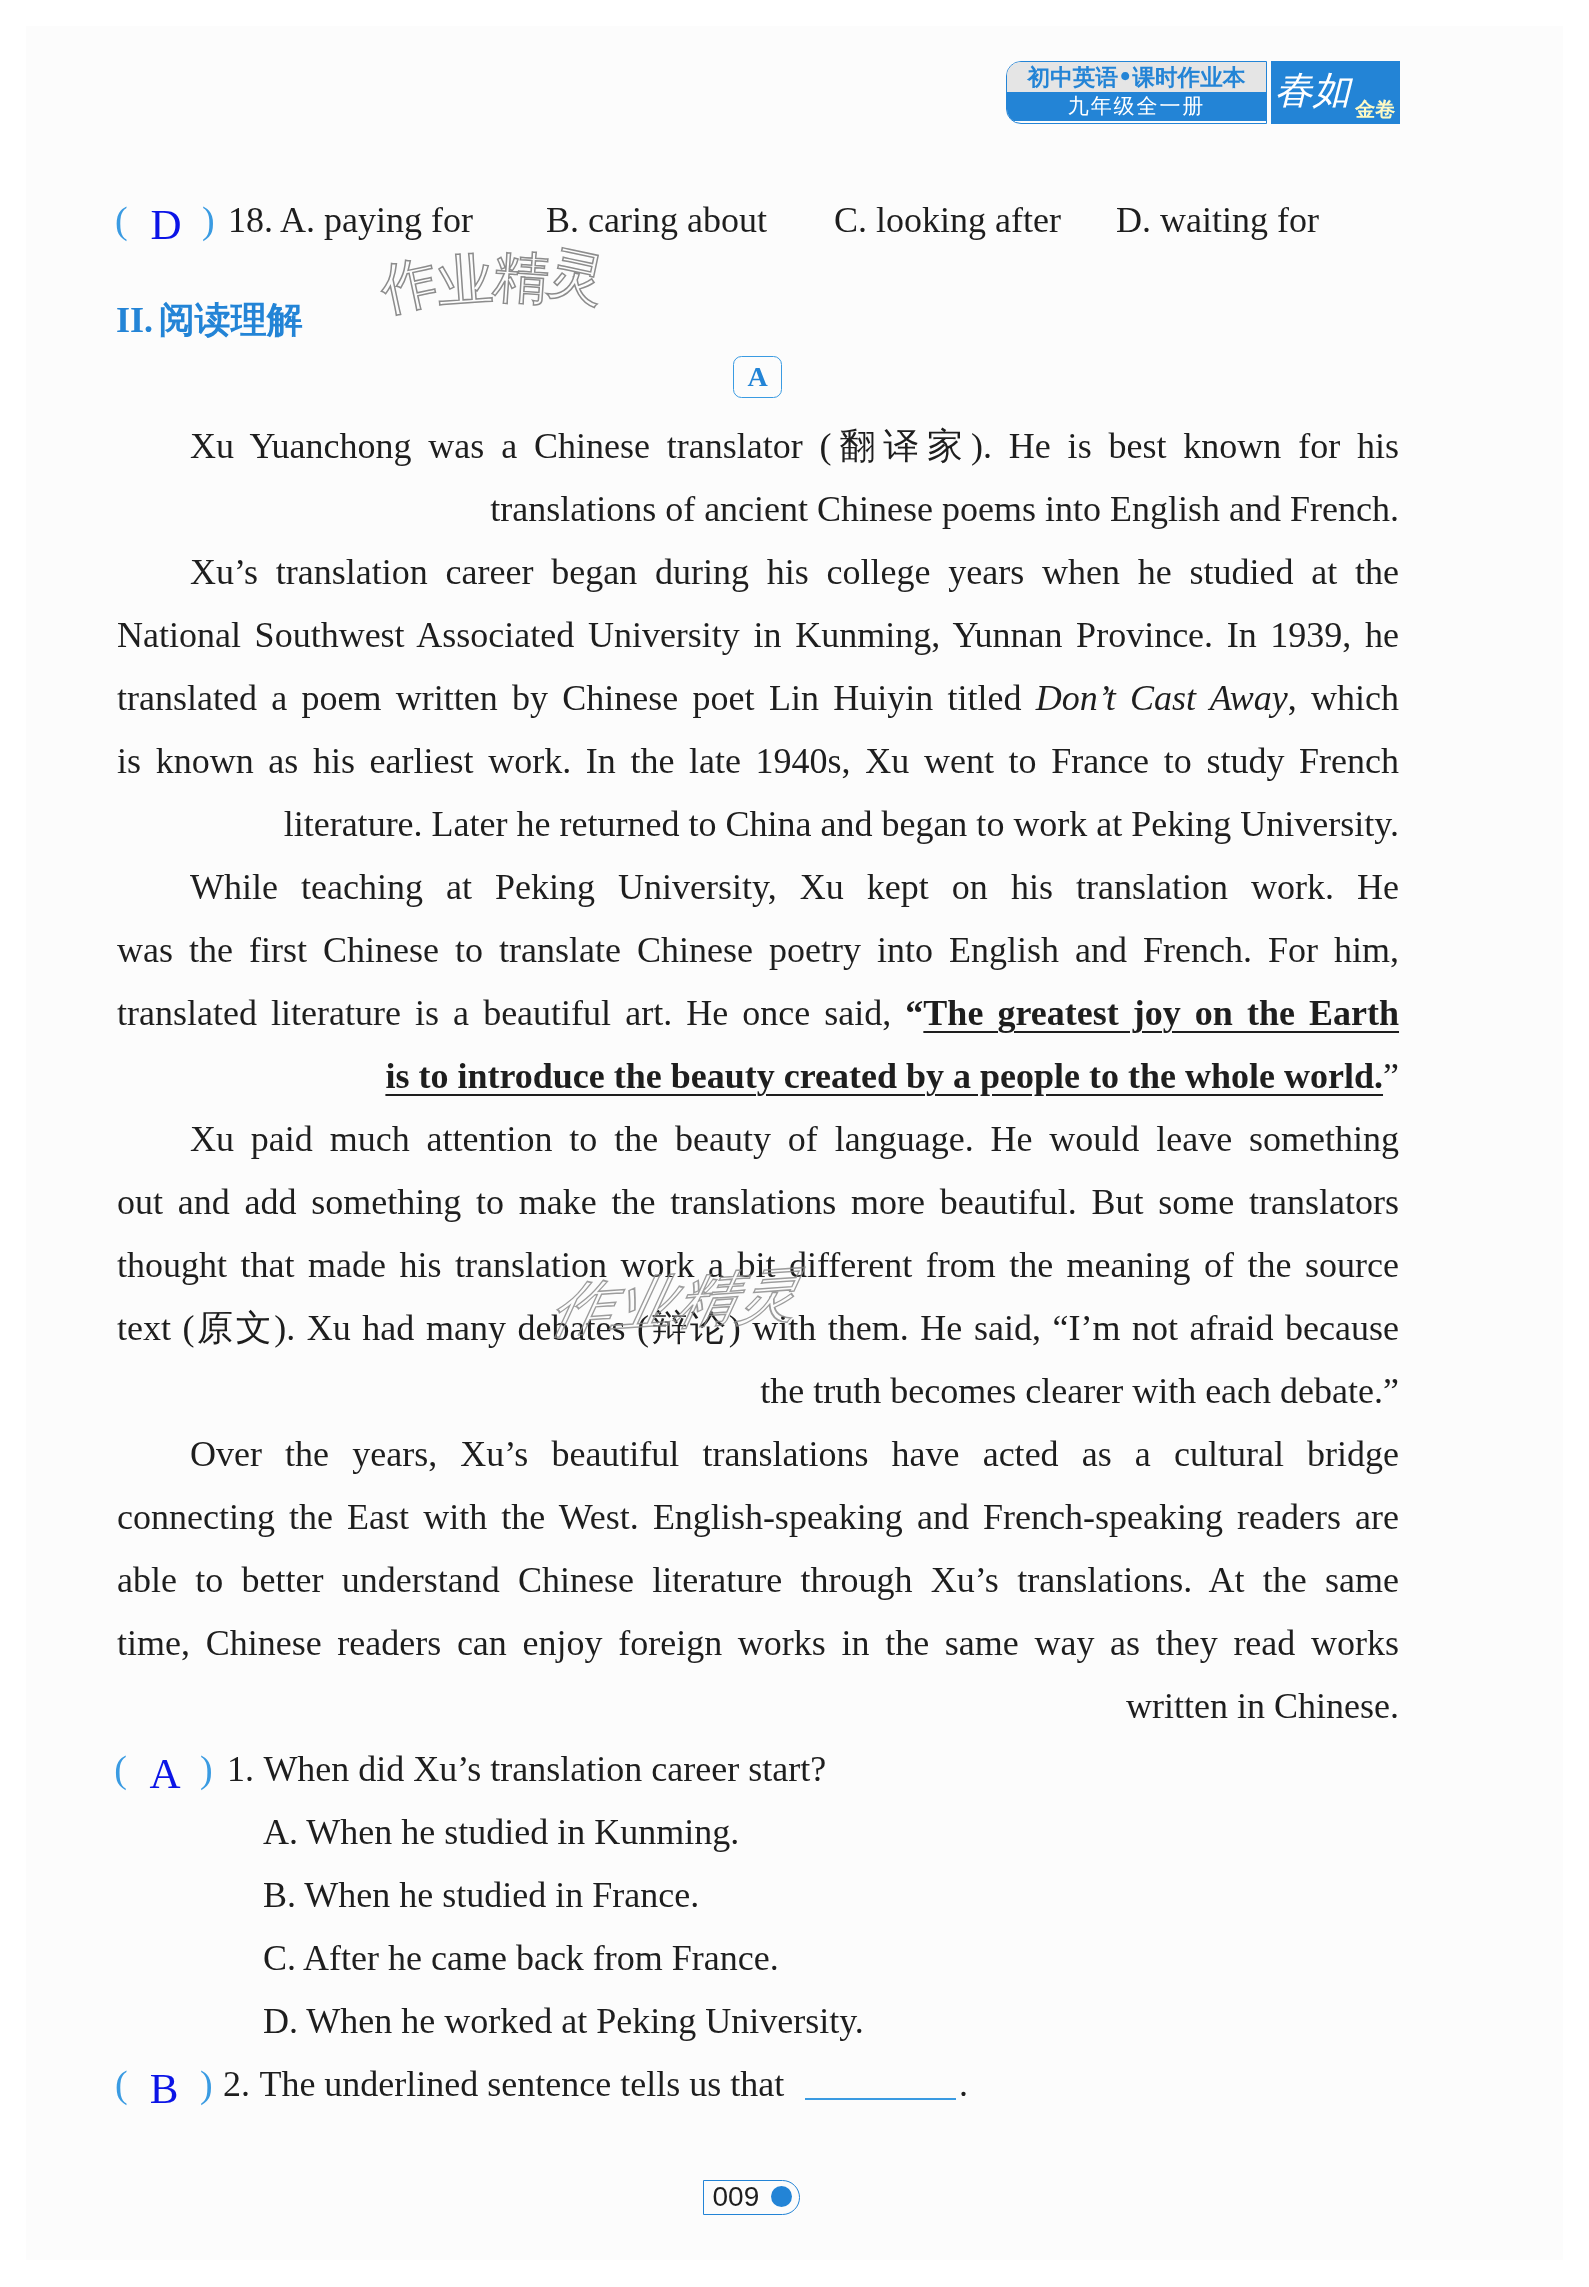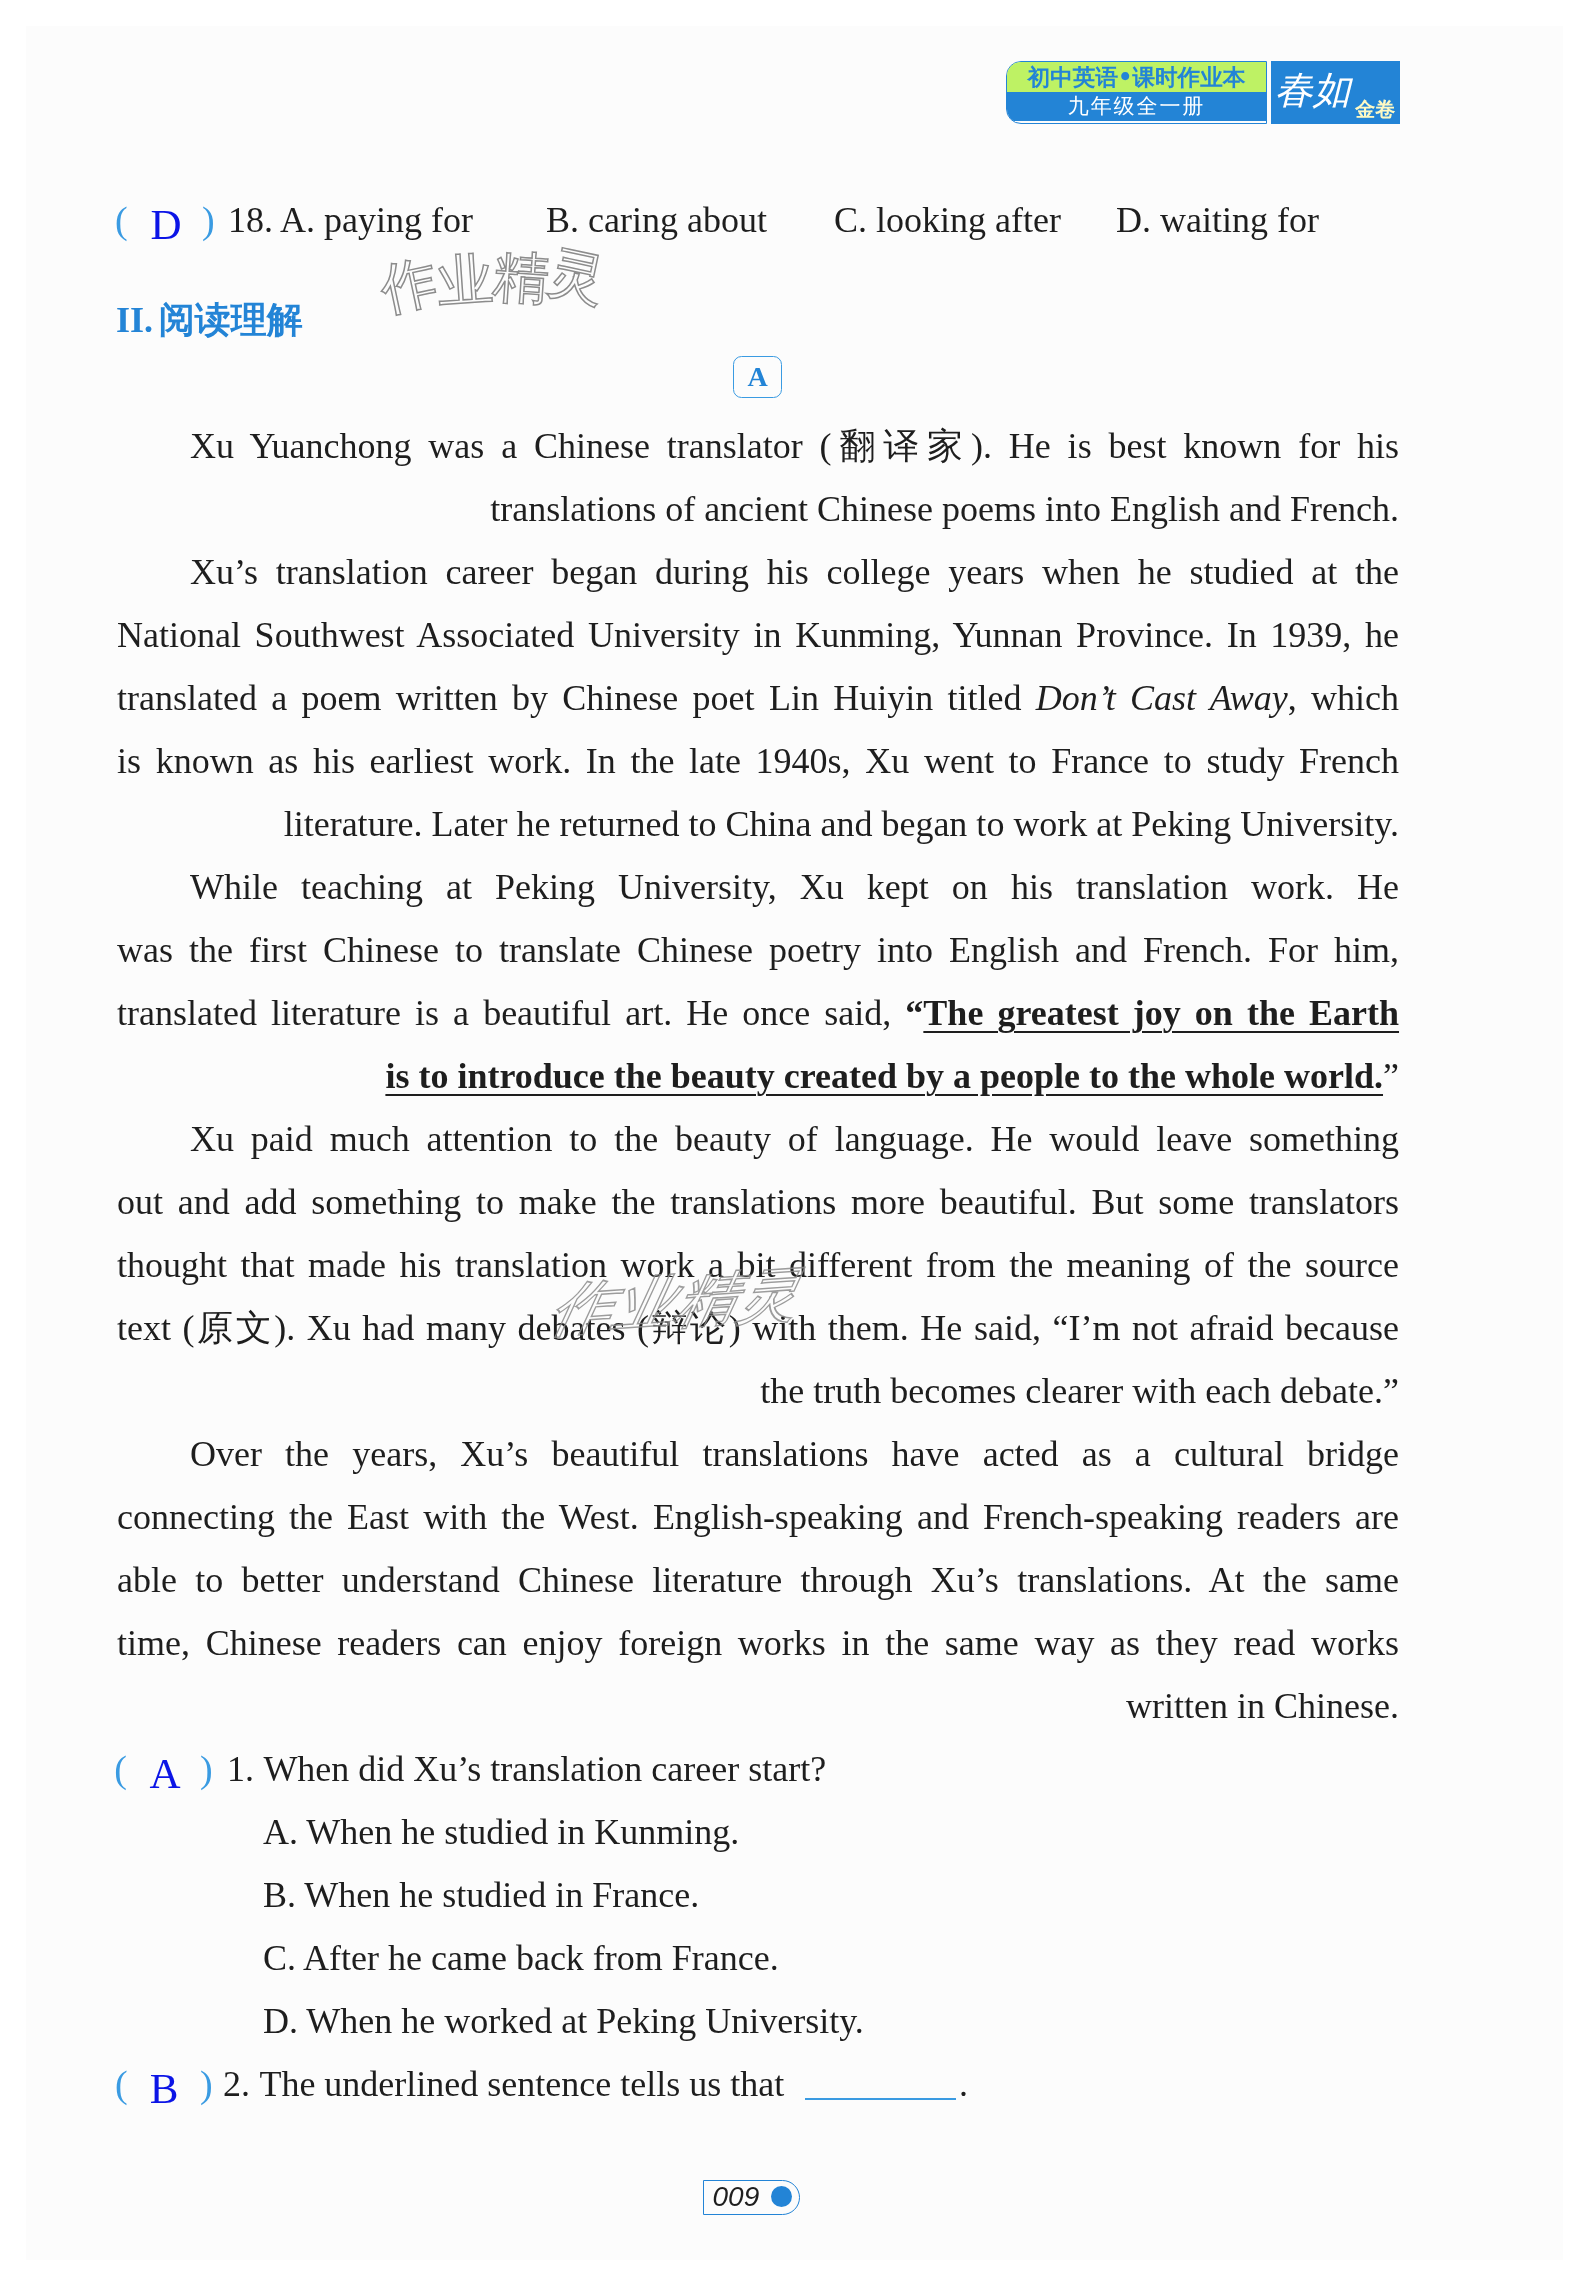--- a/index.html
+++ b/index.html
@@ -10,21 +10,21 @@
       color: var(--text, #1e1e1e);
     }
     .page-sheet { position: absolute; left: 26px; top: 26px; width: 1537px; height: 2234px; background: #fcfcfc; }
 
     
     .badge-left {
       position: absolute; left: 1006px; top: 61px; width: 261px; height: 63px;
       border: 1.9px solid var(--accent, #2384d6); border-radius: 15px 0 0 15px; overflow: hidden;
     }
     .badge-top {
-      height: 30px; background: #bef264; color: var(--accent, #2384d6);
+      height: 30px; background: #e5e5e5; color: var(--accent, #2384d6);
       font-family: "DejaVu Sans", sans-serif; font-weight: bold; font-size: 22.6px;
       line-height: 30px; text-align: center; white-space: nowrap;
     }
     .badge-bottom {
       height: 29px; background: var(--accent, #2384d6); color: #ffffff;
       font-family: "DejaVu Sans", sans-serif; font-size: 21px; line-height: 29px;
       text-align: center; letter-spacing: 1.9px; white-space: nowrap;
     }
     .badge-right {
       position: absolute; left: 1271px; top: 61px; width: 129px; height: 63px;
@@ -91,21 +91,21 @@
     .wm1 .c2 { transform: translateY(-1.9px) rotate(4deg); }
     .wm1 .c3 { transform: translateY(-3.8px) rotate(12deg); }
     .wm2 {
       left: 541px; top: 1273px; font-size: 60px; line-height: 72px; opacity: 0.85;
       transform: skewX(-28deg) rotate(-4deg); transform-origin: left bottom;
     }
 
     
     .page-number {
       position: absolute; left: 703px; top: 2180px; width: 97px; height: 35px;
-      border: 1.9px solid var(--accent, #2384d6); border-radius: 0 18px 18px 0; font-style: italic;
+      border: 1.9px solid var(--accent, #2384d6); border-radius: 0 18px 18px 0;
     }
     .page-number-text {
       position: absolute; left: 8.5px; top: 0; font-family: "Liberation Sans", sans-serif;
       font-size: 28px; line-height: 31px; color: #1e1e1e;
     }
     .page-dot {
       position: absolute; left: 67px; top: 5.2px; width: 21px; height: 21px; border-radius: 50%;
       background: var(--accent, #2384d6);
     }
   </style>

